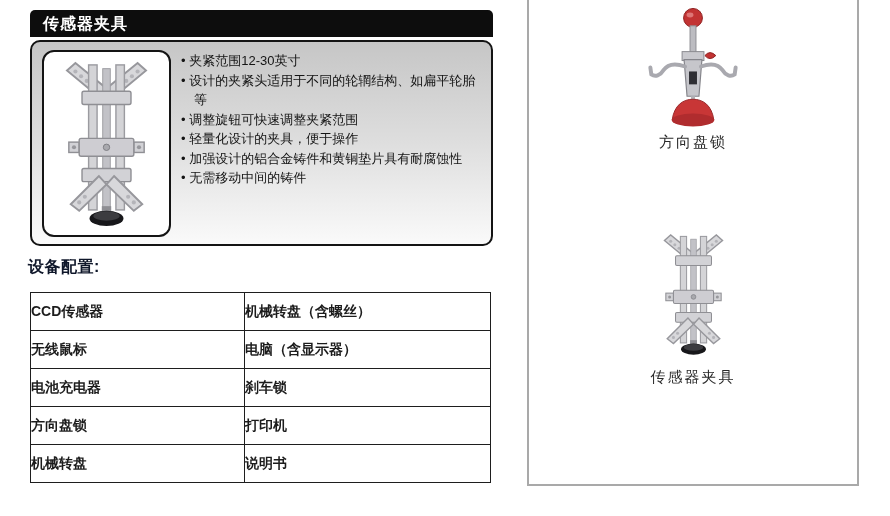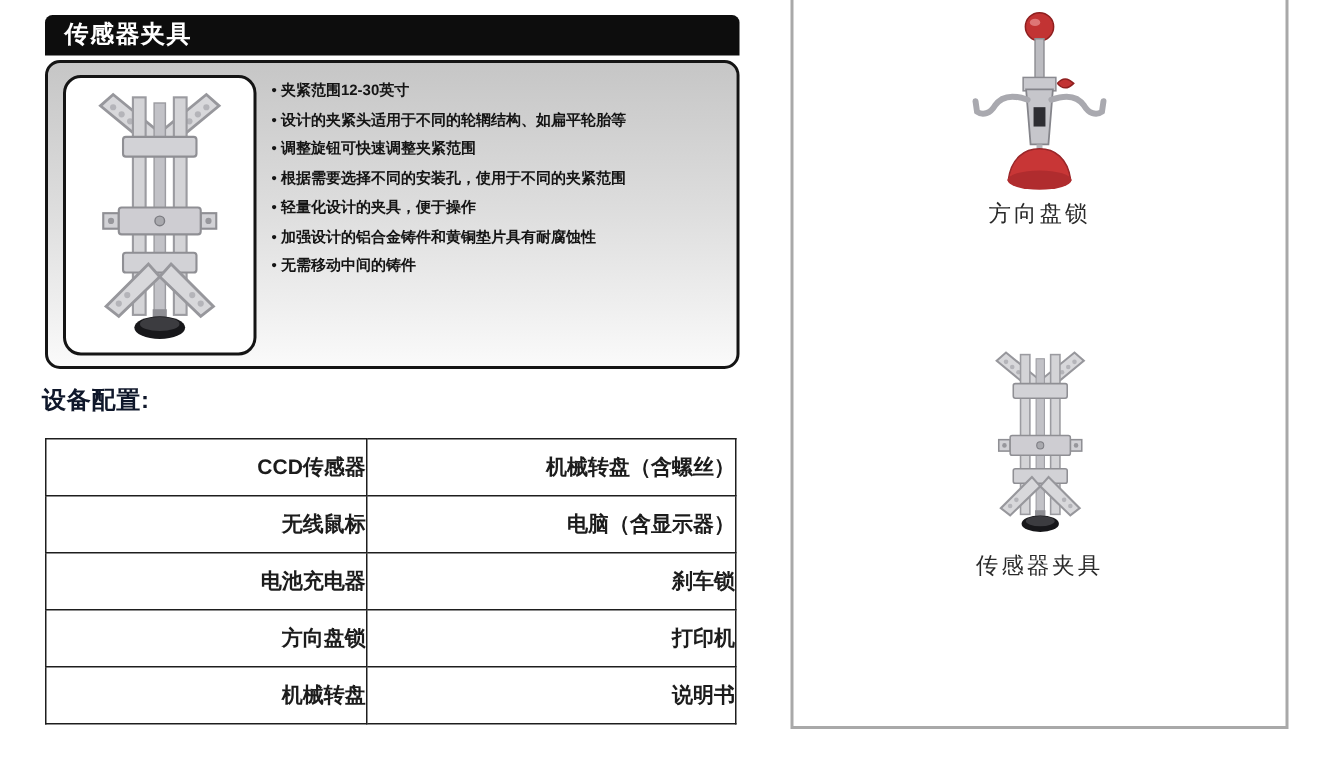--- a/index.html
+++ b/index.html
@@ -20,36 +20,36 @@
     background:linear-gradient(180deg,#c6c6c6 0%,#dedede 50%,#fafafa 100%);
   }
   .image-box {
     position:absolute; left:10px; top:8px; width:129px; height:187px;
     background:#ffffff; border:2px solid #141414; border-radius:12px;
     display:flex; align-items:center; justify-content:center;
   }
   .features {
     position:absolute; left:149px; top:9px; width:304px;
     list-style:none; color:#141414;
-    font-size:10px; font-weight:bold; line-height:19.5px;
+    font-size:13px; font-weight:normal; line-height:19.5px;
   }
   .features li { padding-left:13px; text-indent:-13px; }
   .features li::before { content:"• "; }
 
   .config-title {
     position:absolute; left:28px; top:257px;
     color:#0f172a; font-size:16px; font-weight:bold; letter-spacing:0.5px;
   }
   .config-table {
     position:absolute; left:30px; top:292px; width:461px;
     border-collapse:collapse; table-layout:fixed;
   }
   .config-table td {
     border:1.5px solid #1e1e1e; height:38px;
-    text-align:right; vertical-align:middle;
+    text-align:left; vertical-align:middle;
     font-size:14px; font-weight:bold; color:#1c1c1c;
   }
   .config-table td.c1 { width:46.5%; }
 
   
   .right-panel {
     position:absolute; left:527px; top:-4px; width:332px; height:490px;
     background:#ffffff; border:2px solid #a9a9a9;
   }
   .fig { position:absolute; left:0; width:100%; text-align:center; }
@@ -146,21 +146,20 @@
   <div class="feature-panel">
     <div class="image-box">
       <svg width="113" height="170" viewBox="0 0 120 180">
         <use href="#clamp-art"></use>
       </svg>
     </div>
     <ul class="features">
       <li>夹紧范围12-30英寸</li>
       <li>设计的夹紧头适用于不同的轮辋结构、如扁平轮胎等</li>
       <li>调整旋钮可快速调整夹紧范围</li>
-      <li>根据需要选择不同的安装孔，使用于不同的夹紧范围</li>
       <li>轻量化设计的夹具，便于操作</li>
       <li>加强设计的铝合金铸件和黄铜垫片具有耐腐蚀性</li>
       <li>无需移动中间的铸件</li>
     </ul>
   </div>
 
   <div class="config-title">设备配置:</div>
 
   <table class="config-table">
     <tbody>

